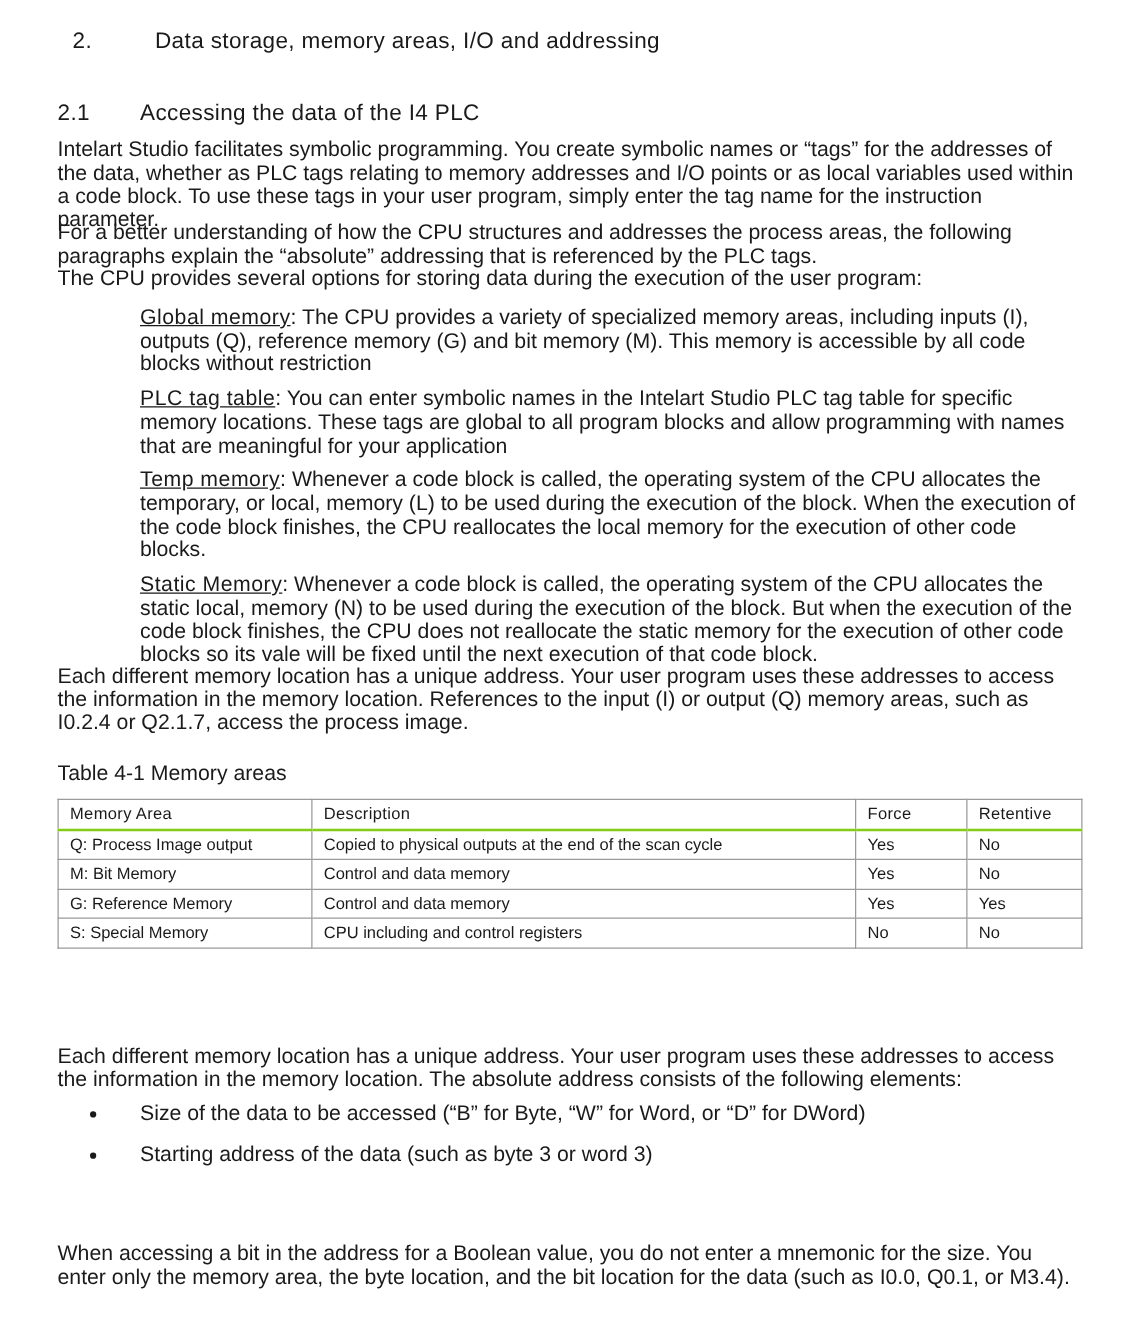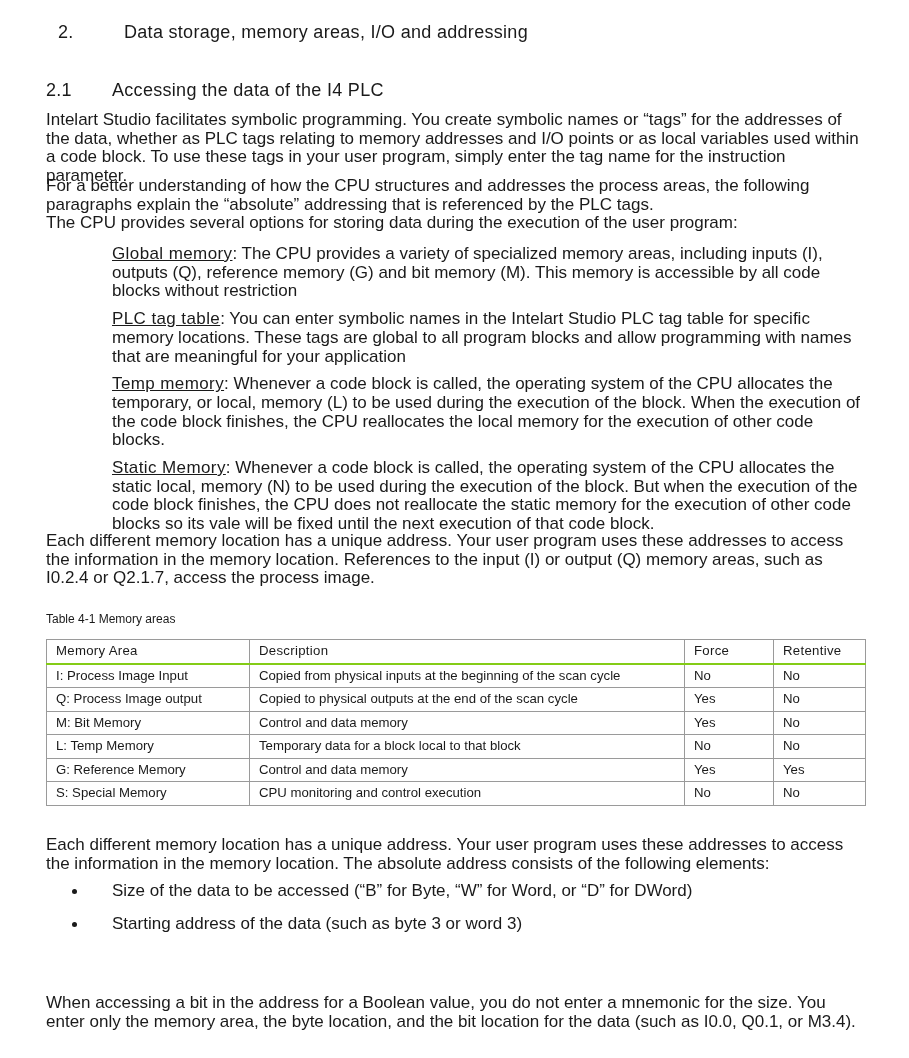--- a/index.html
+++ b/index.html
@@ -61,21 +61,21 @@
     }
     .def-term {
       letter-spacing: 0.4px;
       text-decoration: underline;
     }
     .p3 { position: absolute; top: 532px; left: 0; width: 815px; }
     .caption {
       position: absolute;
       top: 611px;
       left: 0;
-      font-size: 12px;
+      font-size: 17px;
       line-height: 16px;
     }
     table.mem {
       position: absolute;
       top: 639px;
       left: 0;
       width: 820px;
       border-collapse: collapse;
       font-size: 13.2px;
       line-height: 17.5px;
@@ -156,52 +156,40 @@
     <thead>
       <tr>
         <th class="c1">Memory Area</th>
         <th class="c2">Description</th>
         <th class="c3">Force</th>
         <th class="c4">Retentive</th>
       </tr>
     </thead>
     <tbody>
       <tr>
-        <td>I: Process Image Input</td>
-        <td>Copied from physical inputs at the beginning of the scan cycle</td>
-        <td>No</td>
-        <td>No</td>
-      </tr>
-      <tr>
         <td>Q: Process Image output</td>
         <td>Copied to physical outputs at the end of the scan cycle</td>
         <td>Yes</td>
         <td>No</td>
       </tr>
       <tr>
         <td>M: Bit Memory</td>
         <td>Control and data memory</td>
         <td>Yes</td>
         <td>No</td>
       </tr>
       <tr>
-        <td>L: Temp Memory</td>
-        <td>Temporary data for a block local to that block</td>
-        <td>No</td>
-        <td>No</td>
-      </tr>
-      <tr>
         <td>G: Reference Memory</td>
         <td>Control and data memory</td>
         <td>Yes</td>
         <td>Yes</td>
       </tr>
       <tr>
         <td>S: Special Memory</td>
-        <td>CPU monitoring and control execution</td>
+        <td>CPU including and control registers</td>
         <td>No</td>
         <td>No</td>
       </tr>
     </tbody>
   </table>
 
   <p class="body-text p4">Each different memory location has a unique address. Your user program uses these addresses to access the information in the memory location. The absolute address consists of the following elements:</p>
 
   <ul class="bullets body-text">
     <li>

